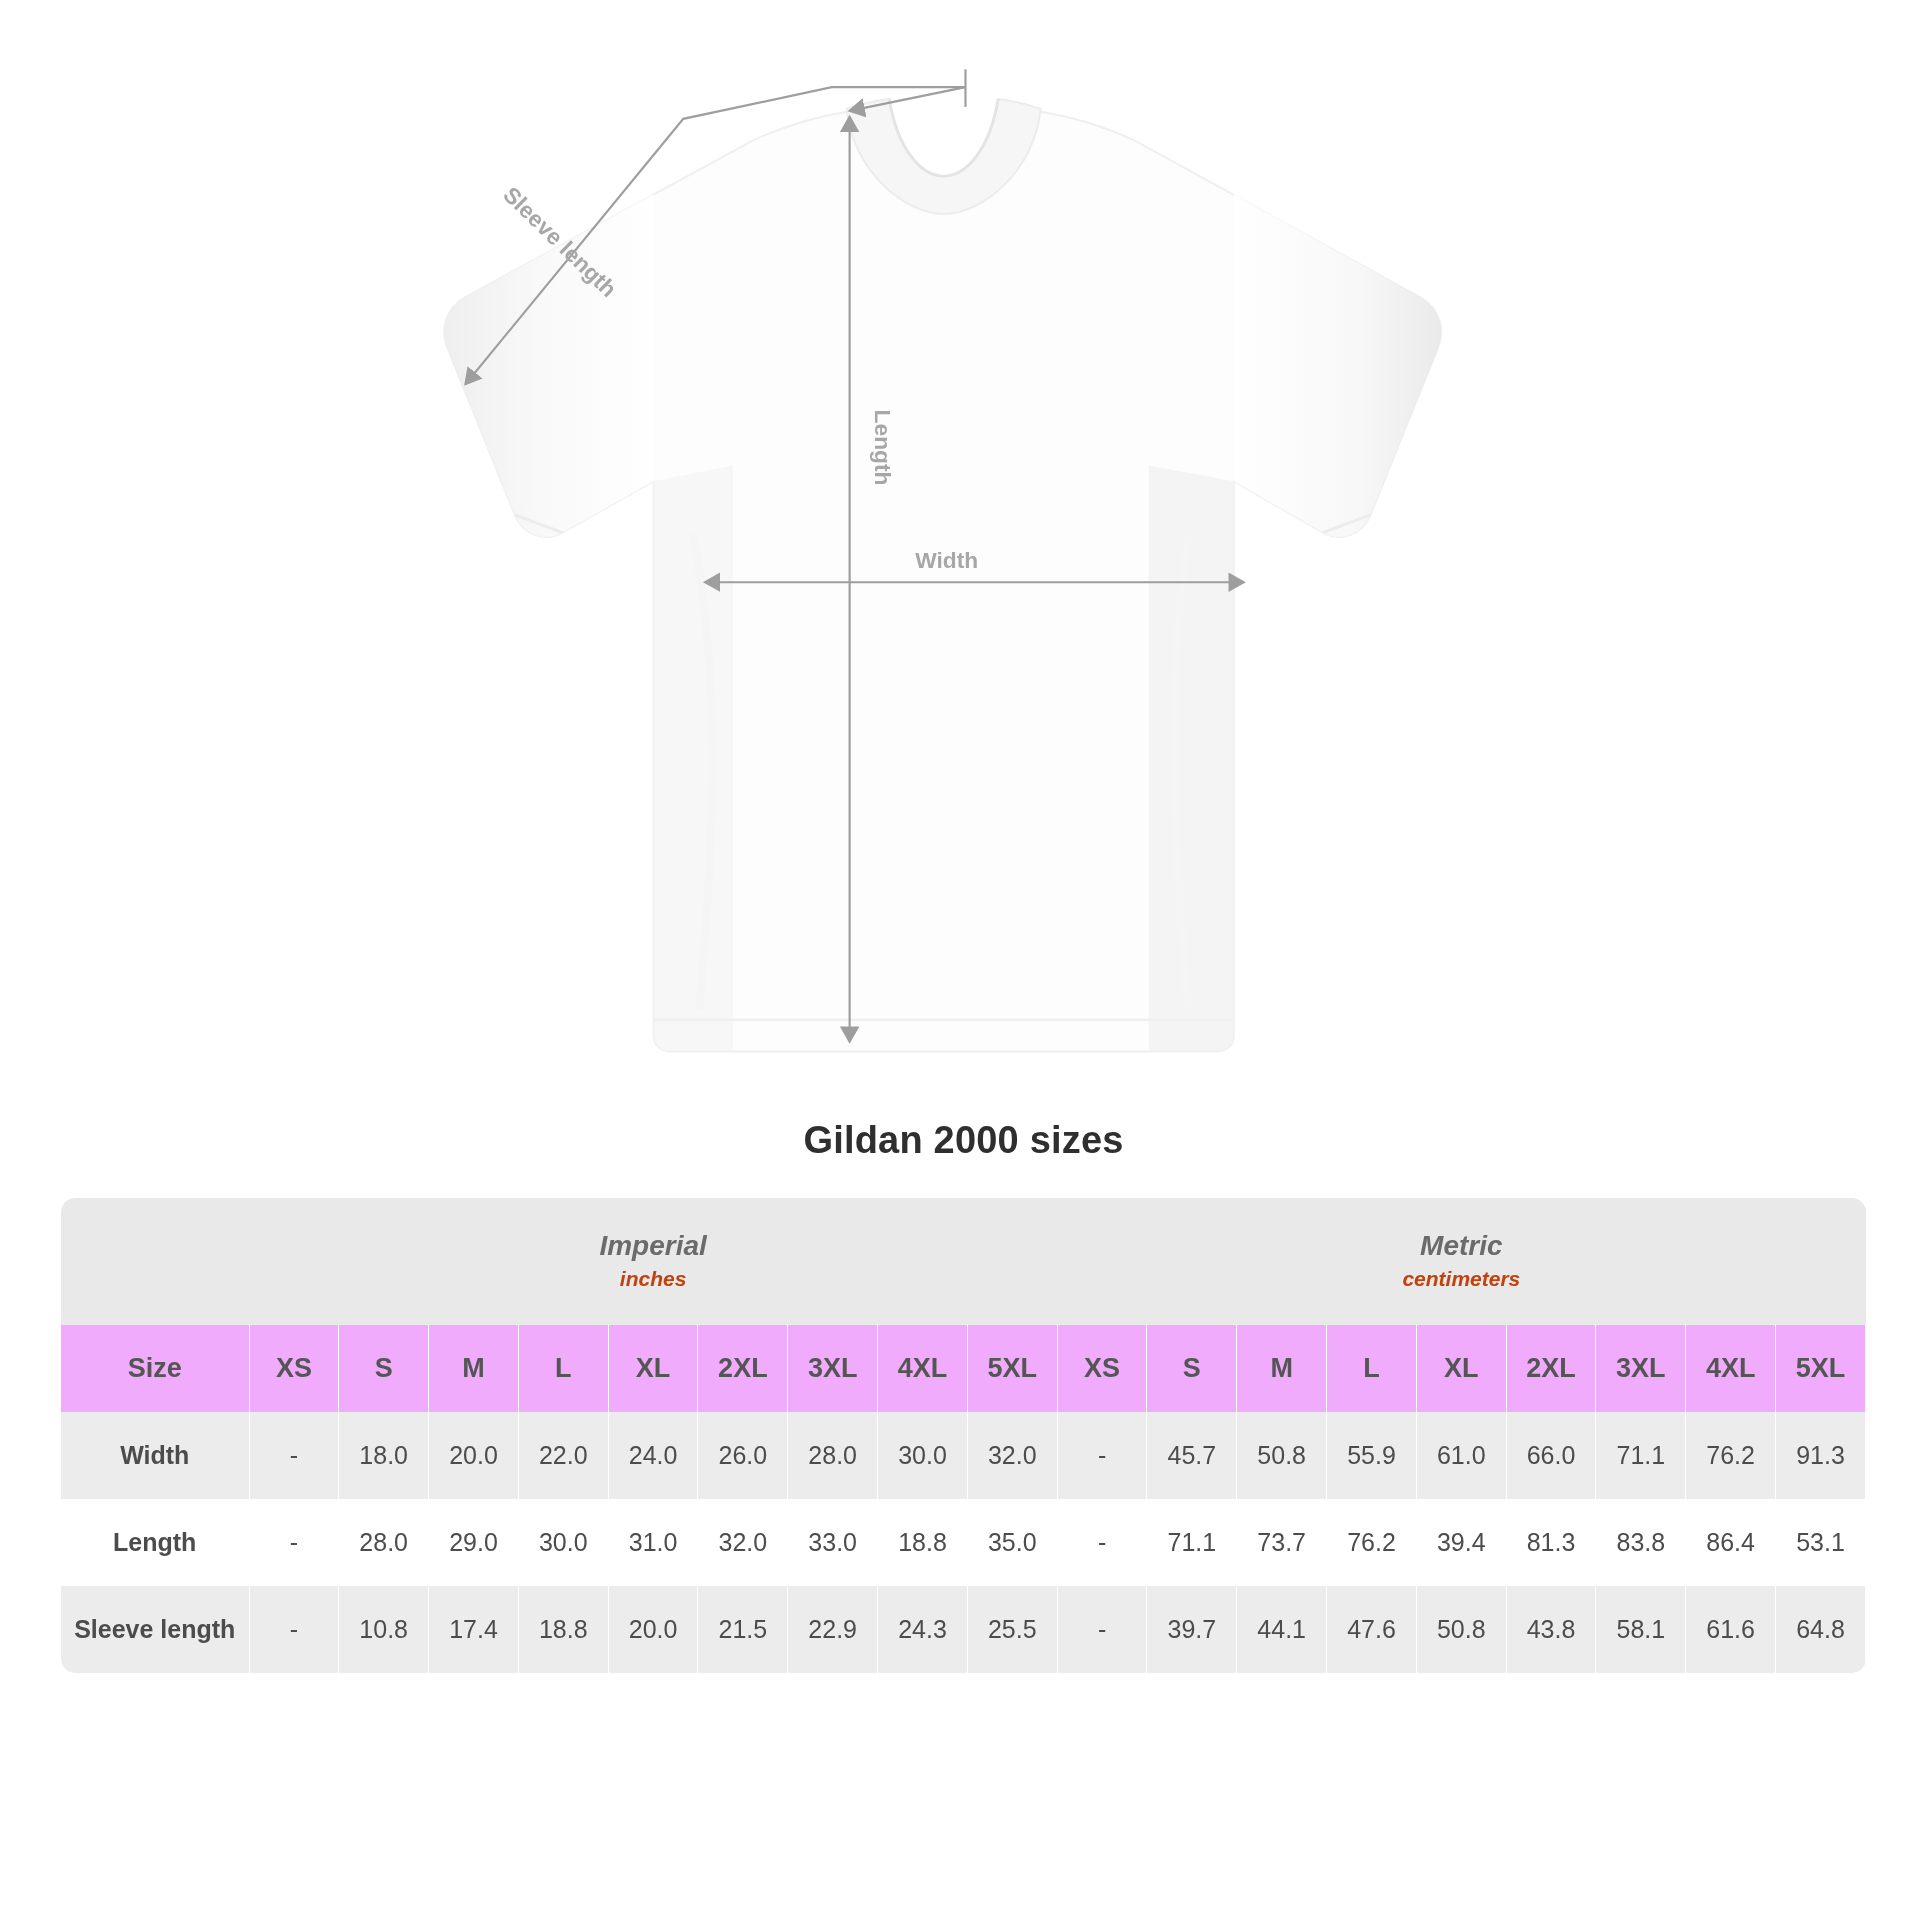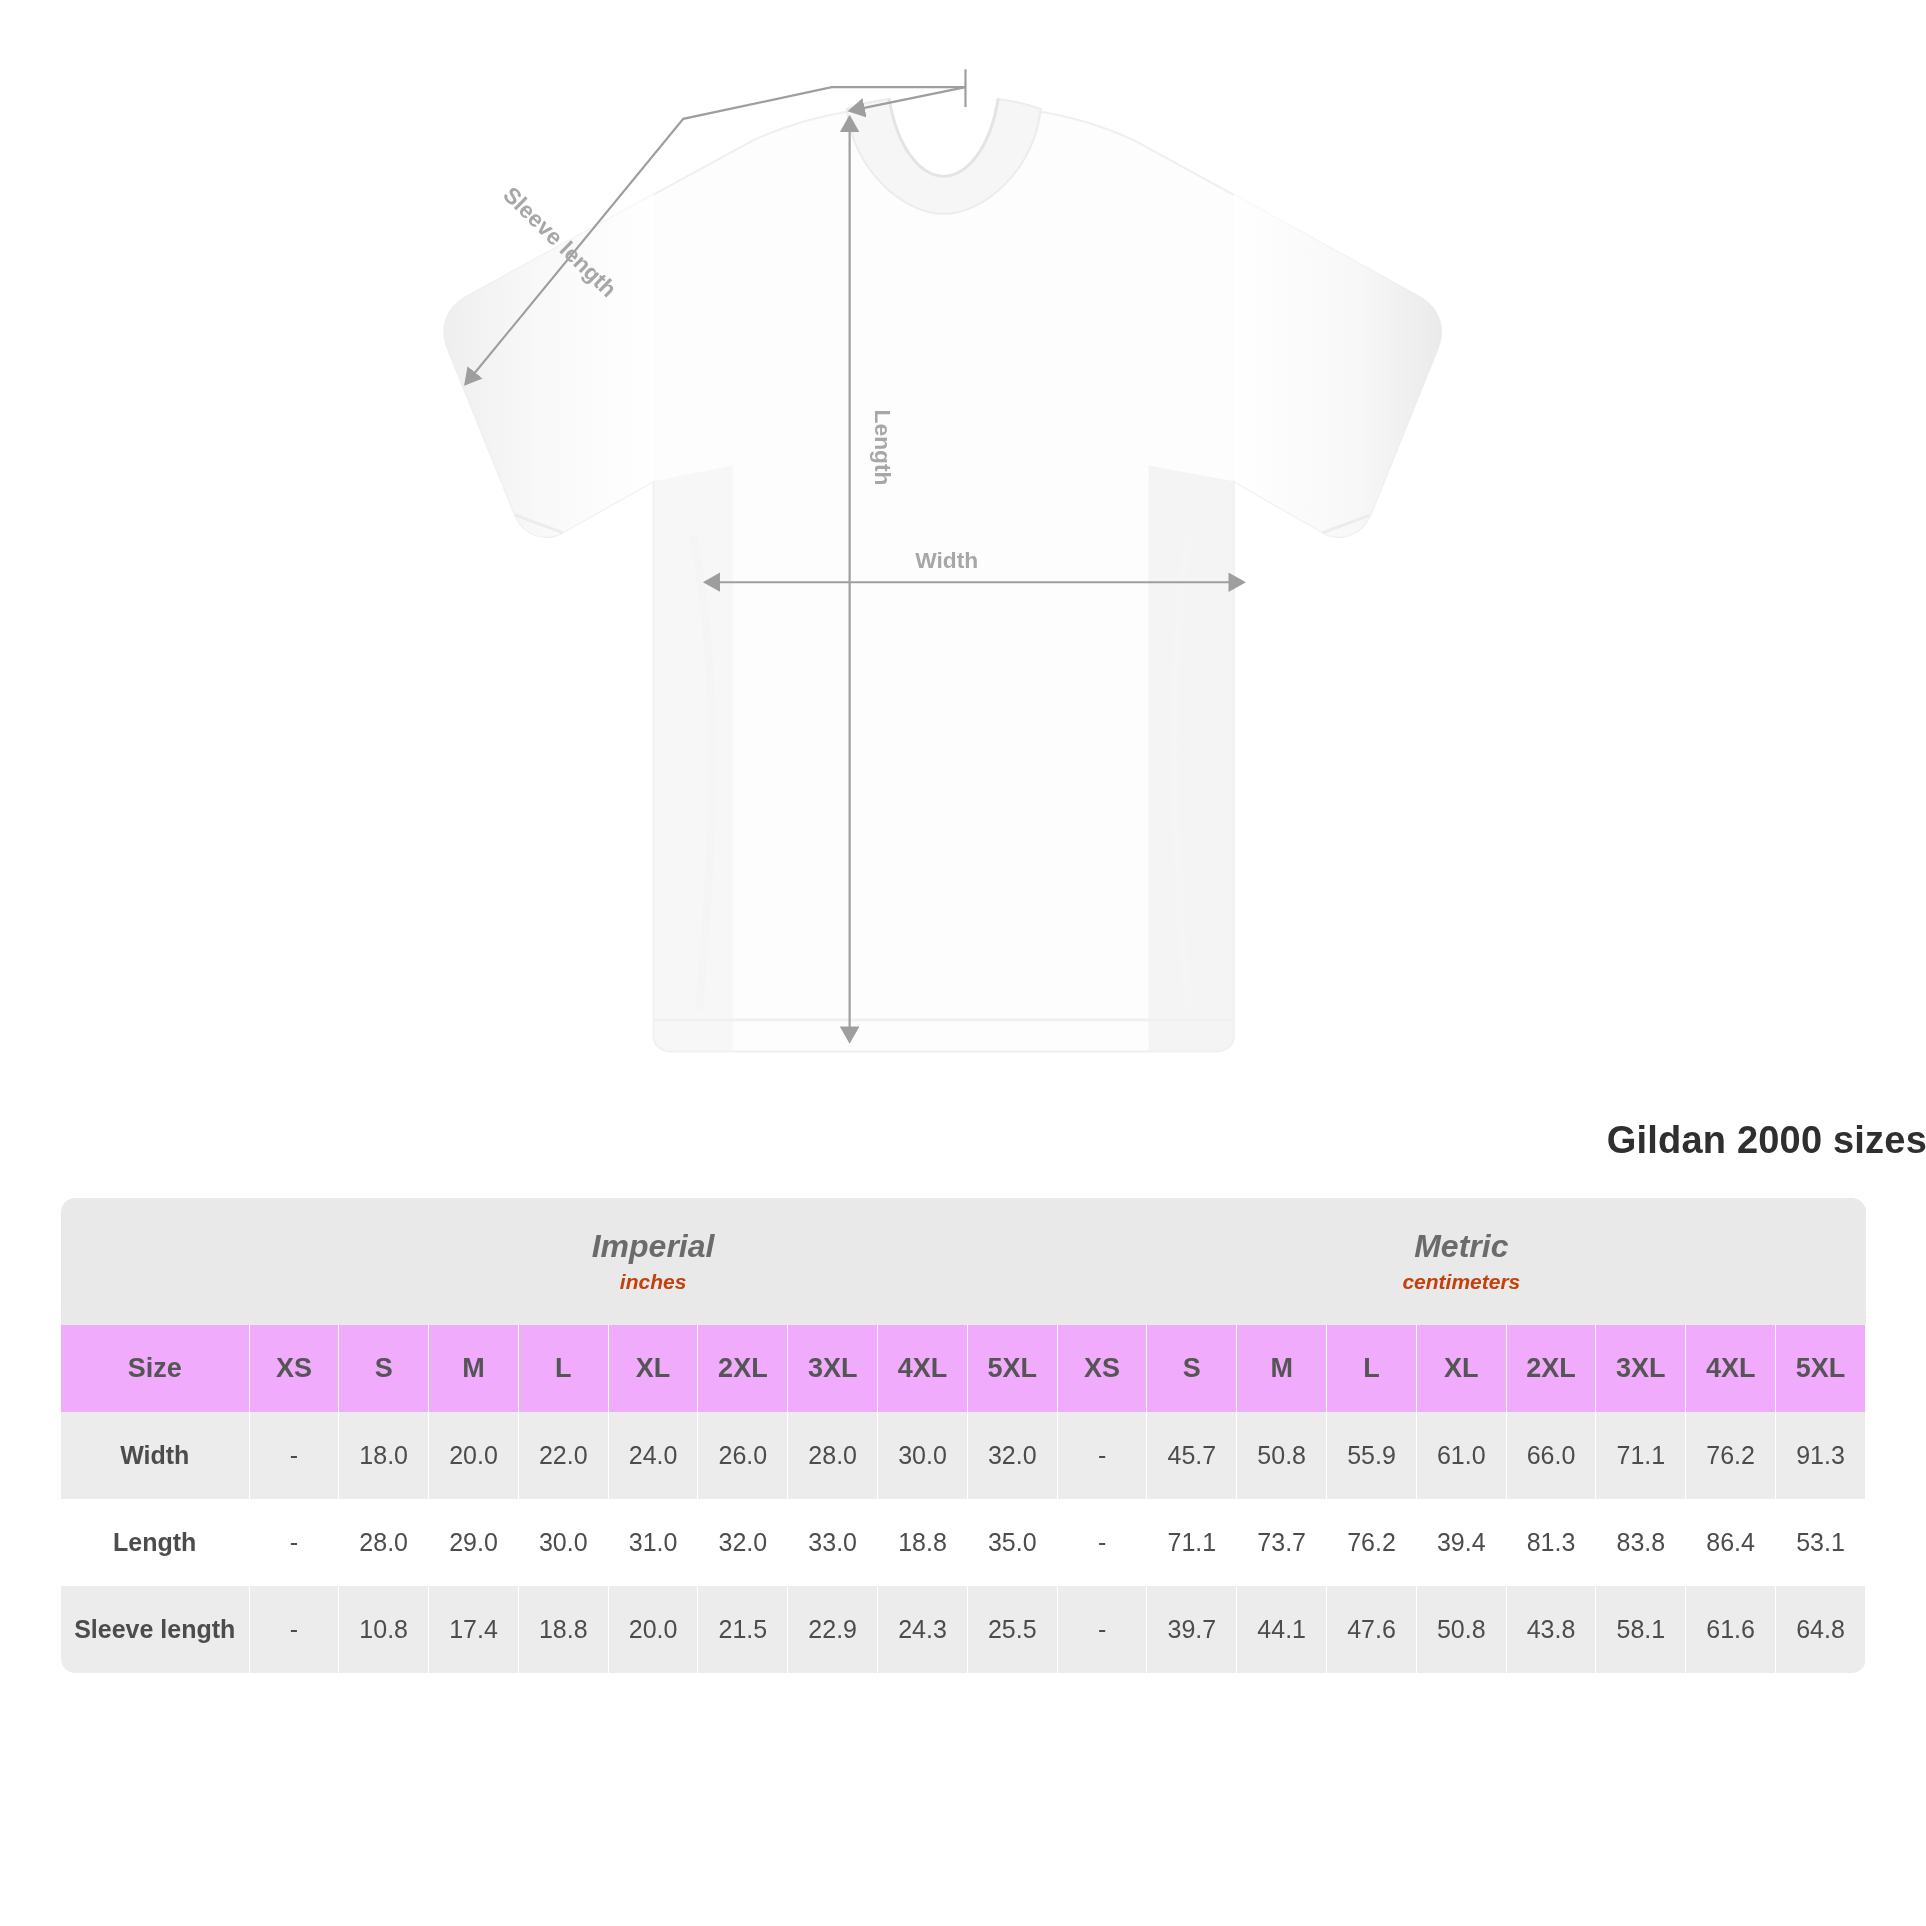--- a/index.html
+++ b/index.html
@@ -26,21 +26,21 @@
     position: relative;
     width: 1927px;
     height: 1109px;
   }
   .illustration svg {
     display: block;
   }
 
   
   .title-block {
-    text-align: right;
+    text-align: center;
     margin-top: 10px;
   }
   .chart-title {
     font-size: 38px;
     font-weight: bold;
     color: #2f2f2f;
     letter-spacing: 0.2px;
     margin: 0;
   }
   .chart-note {
@@ -69,21 +69,21 @@
     padding: 0;
     height: 87px;
     border-right: 1px solid #ffffff;
   }
   table.sizes tr.unit-row th {
     height: 127px;
     background: #e9e9e9;
     border-right: 1px solid #e9e9e9;
   }
   .unit-name {
-    font-size: 32px;
+    font-size: 28px;
     font-style: italic;
     font-weight: bold;
     color: #6b6b6b;
     line-height: 1.25;
   }
   .unit-sub {
     font-size: 21px;
     font-style: italic;
     color: #c2410c;
     line-height: 1.5;

